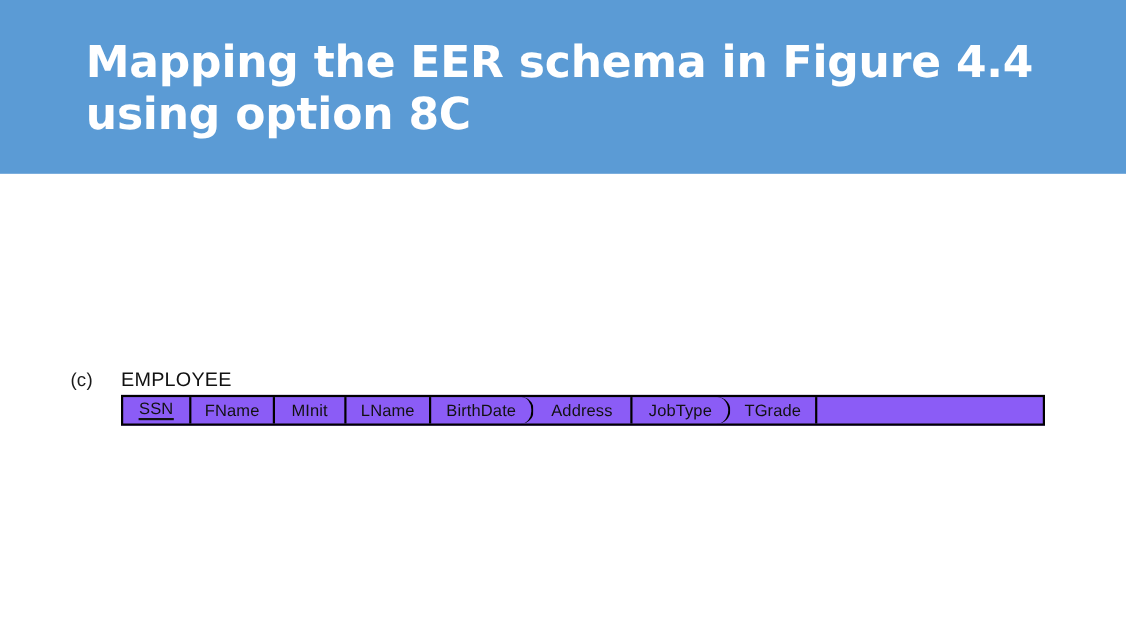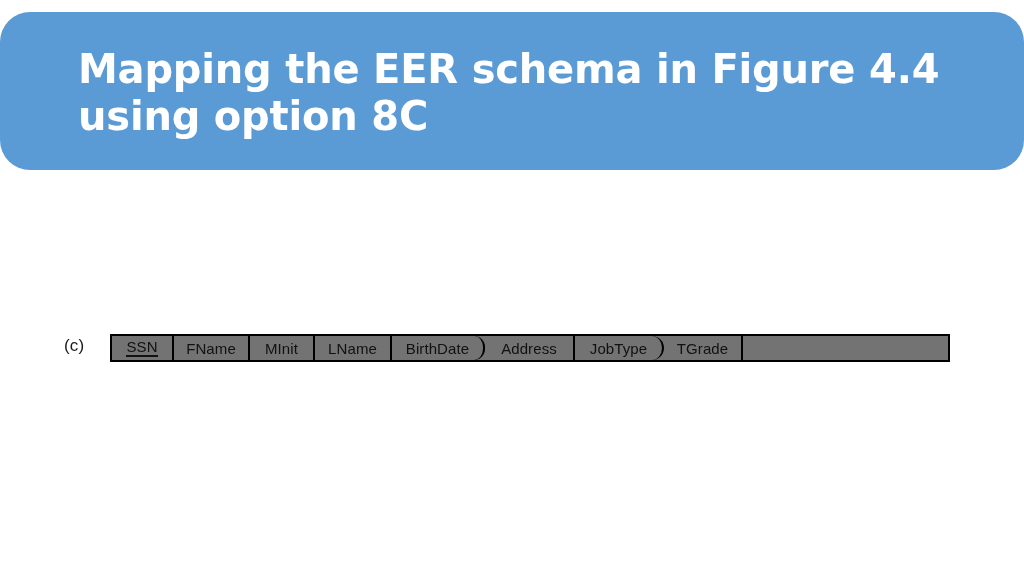--- a/index.html
+++ b/index.html
@@ -12,26 +12,25 @@
     background: #ffffff;
     font-family: "Liberation Sans", sans-serif;
     overflow: hidden;
     position: relative;
   }
 
   
   .title-banner {
     position: absolute;
     left: 0;
-    top: 12px;
+    top: 0;
     width: 1024px;
     height: 158px;
     background: #5b9bd5;
     box-sizing: border-box;
-    border-radius: 30px;
   }
   .title-text {
     position: absolute;
     left: 78px;
     top: 34px;
     width: 900px;
     color: #ffffff;
     font-family: "DejaVu Sans", sans-serif;
     font-size: 40px;
     font-weight: bold;
@@ -71,21 +70,21 @@
     line-height: 22px;
     margin-bottom: 3px;
     white-space: nowrap;
   }
   .attr-row {
     display: flex;
     width: 840px;
     height: 28px;
     border: 2px solid #000000;
     box-sizing: border-box;
-    background: #737373;
+    background: #8b5cf6;
     text-align: center;
   }
   .attr-cell {
     display: flex;
     align-items: center;
     justify-content: center;
     border-right: 2px solid #000000;
     box-sizing: border-box;
     font-family: "Liberation Sans", sans-serif;
     font-size: 15px;
@@ -109,20 +108,21 @@
 <div class="title-banner">
   <div class="title-text">Mapping the EER schema in Figure 4.4
 using option 8C</div>
 </div>
 
 <div class="figure">
 
   <div class="fig-label">(c)</div>
 
   <div class="relation">
+    <div class="relation-name">EMPLOYEE</div>
     <div class="attr-row">
         <div class="attr-cell" style="width: 62px; flex: 0 0 62px;">
           <span class="pk">SSN</span>
         </div>
         <div class="attr-cell" style="width: 76px; flex: 0 0 76px;">
           <span>FName</span>
         </div>
         <div class="attr-cell" style="width: 65px; flex: 0 0 65px;">
           <span>MInit</span>
         </div>

